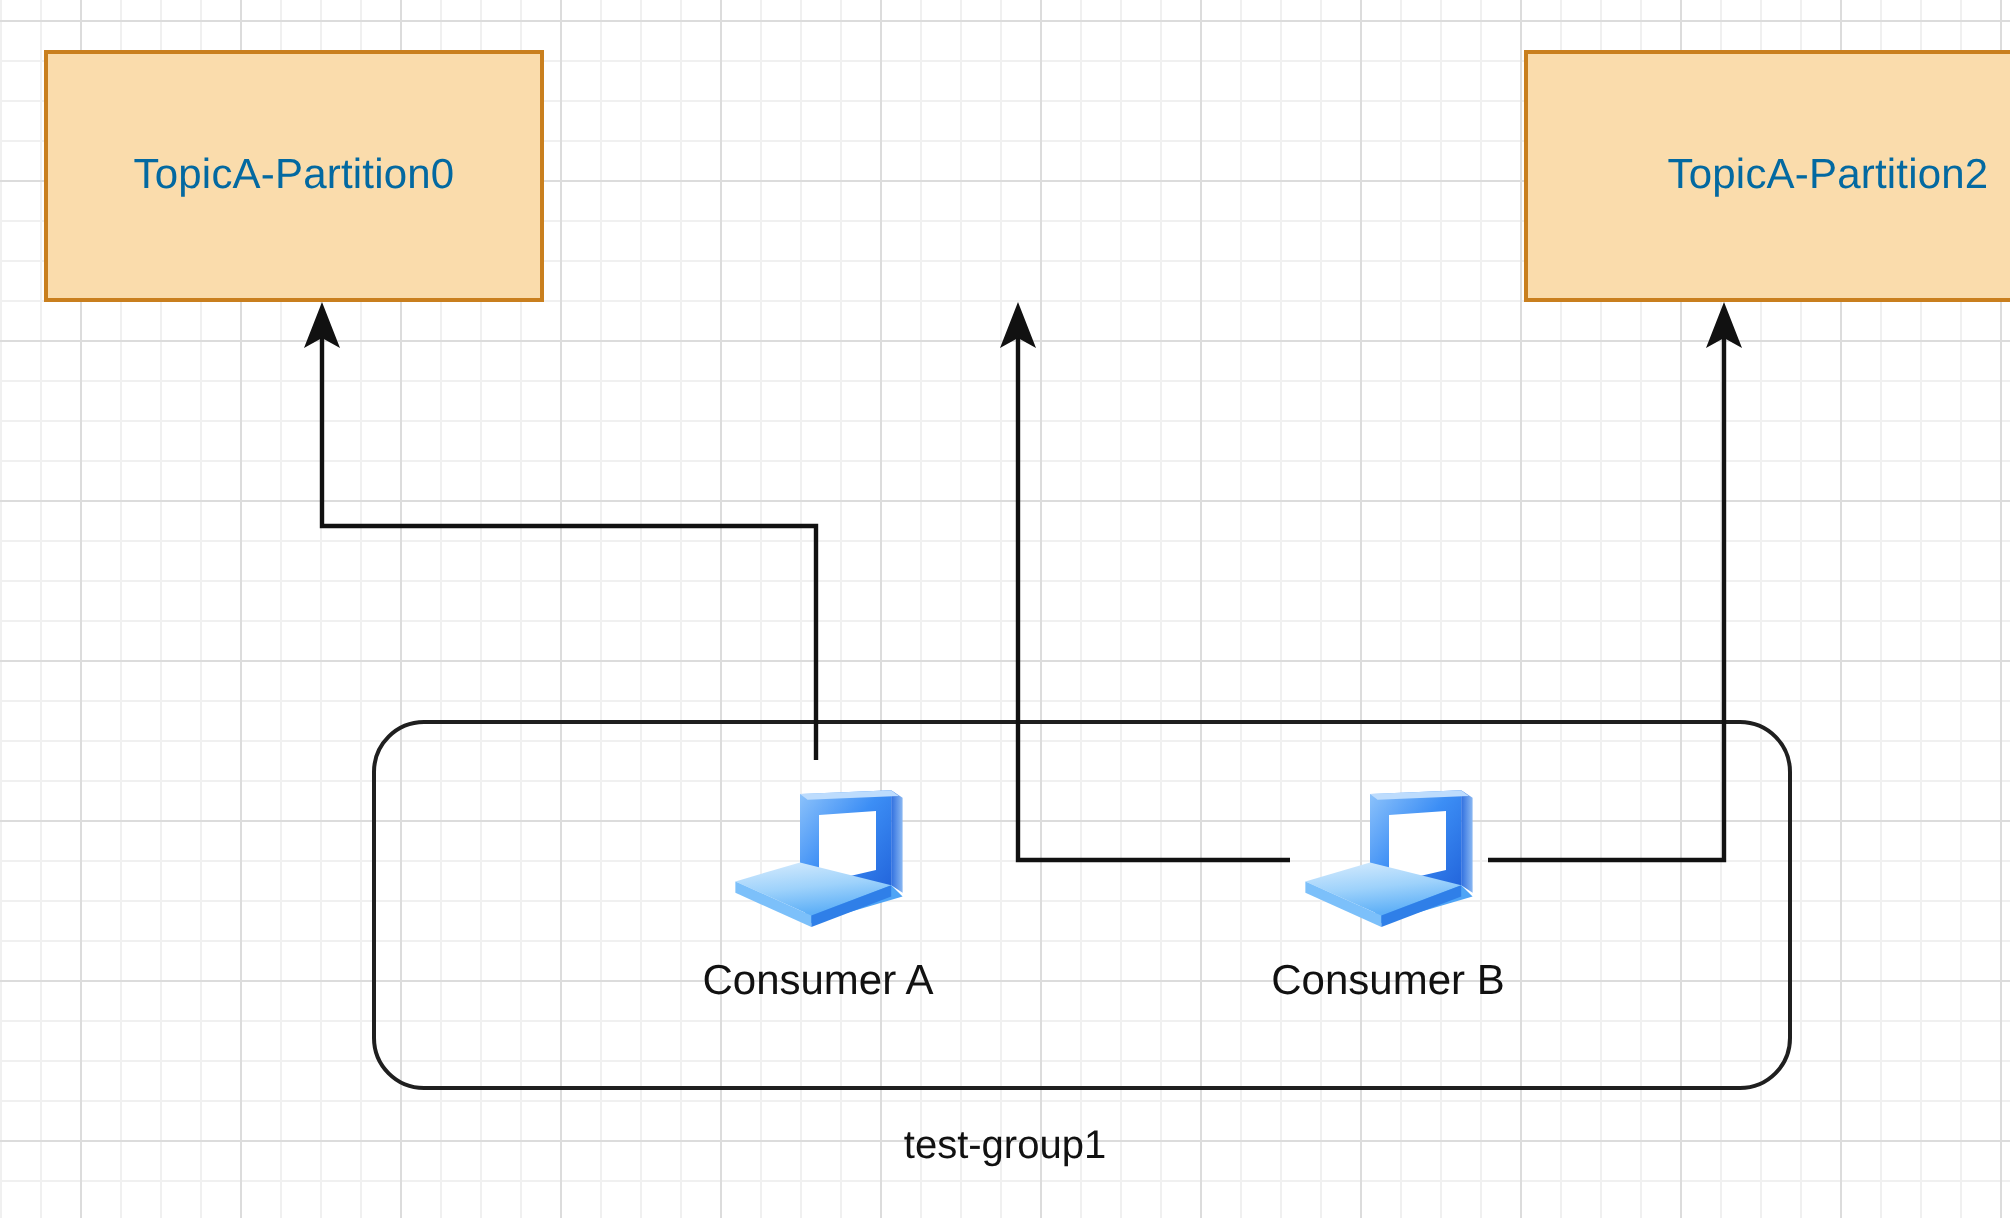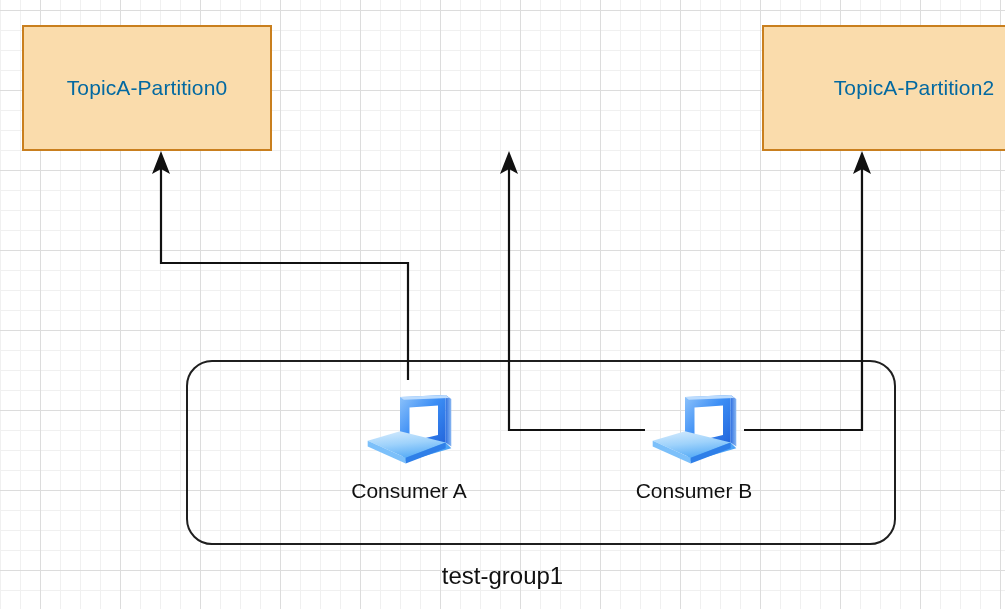--- a/index.html
+++ b/index.html
@@ -55,21 +55,21 @@
     border: 2px solid #1f1f1f;
     border-radius: 26px;
     background: transparent;
   }
   #group-label {
     position: absolute;
     left: 0;
     top: 562px;
     width: 1005px;
     text-align: center;
-    font-size: 24px;
+    font-size: 20px;
     color: #111111;
   }
 
   
   .consumer {
     position: absolute;
     width: 190px;
     text-align: center;
   }
   #consumer-a { left: 314px; top: 378px; }

